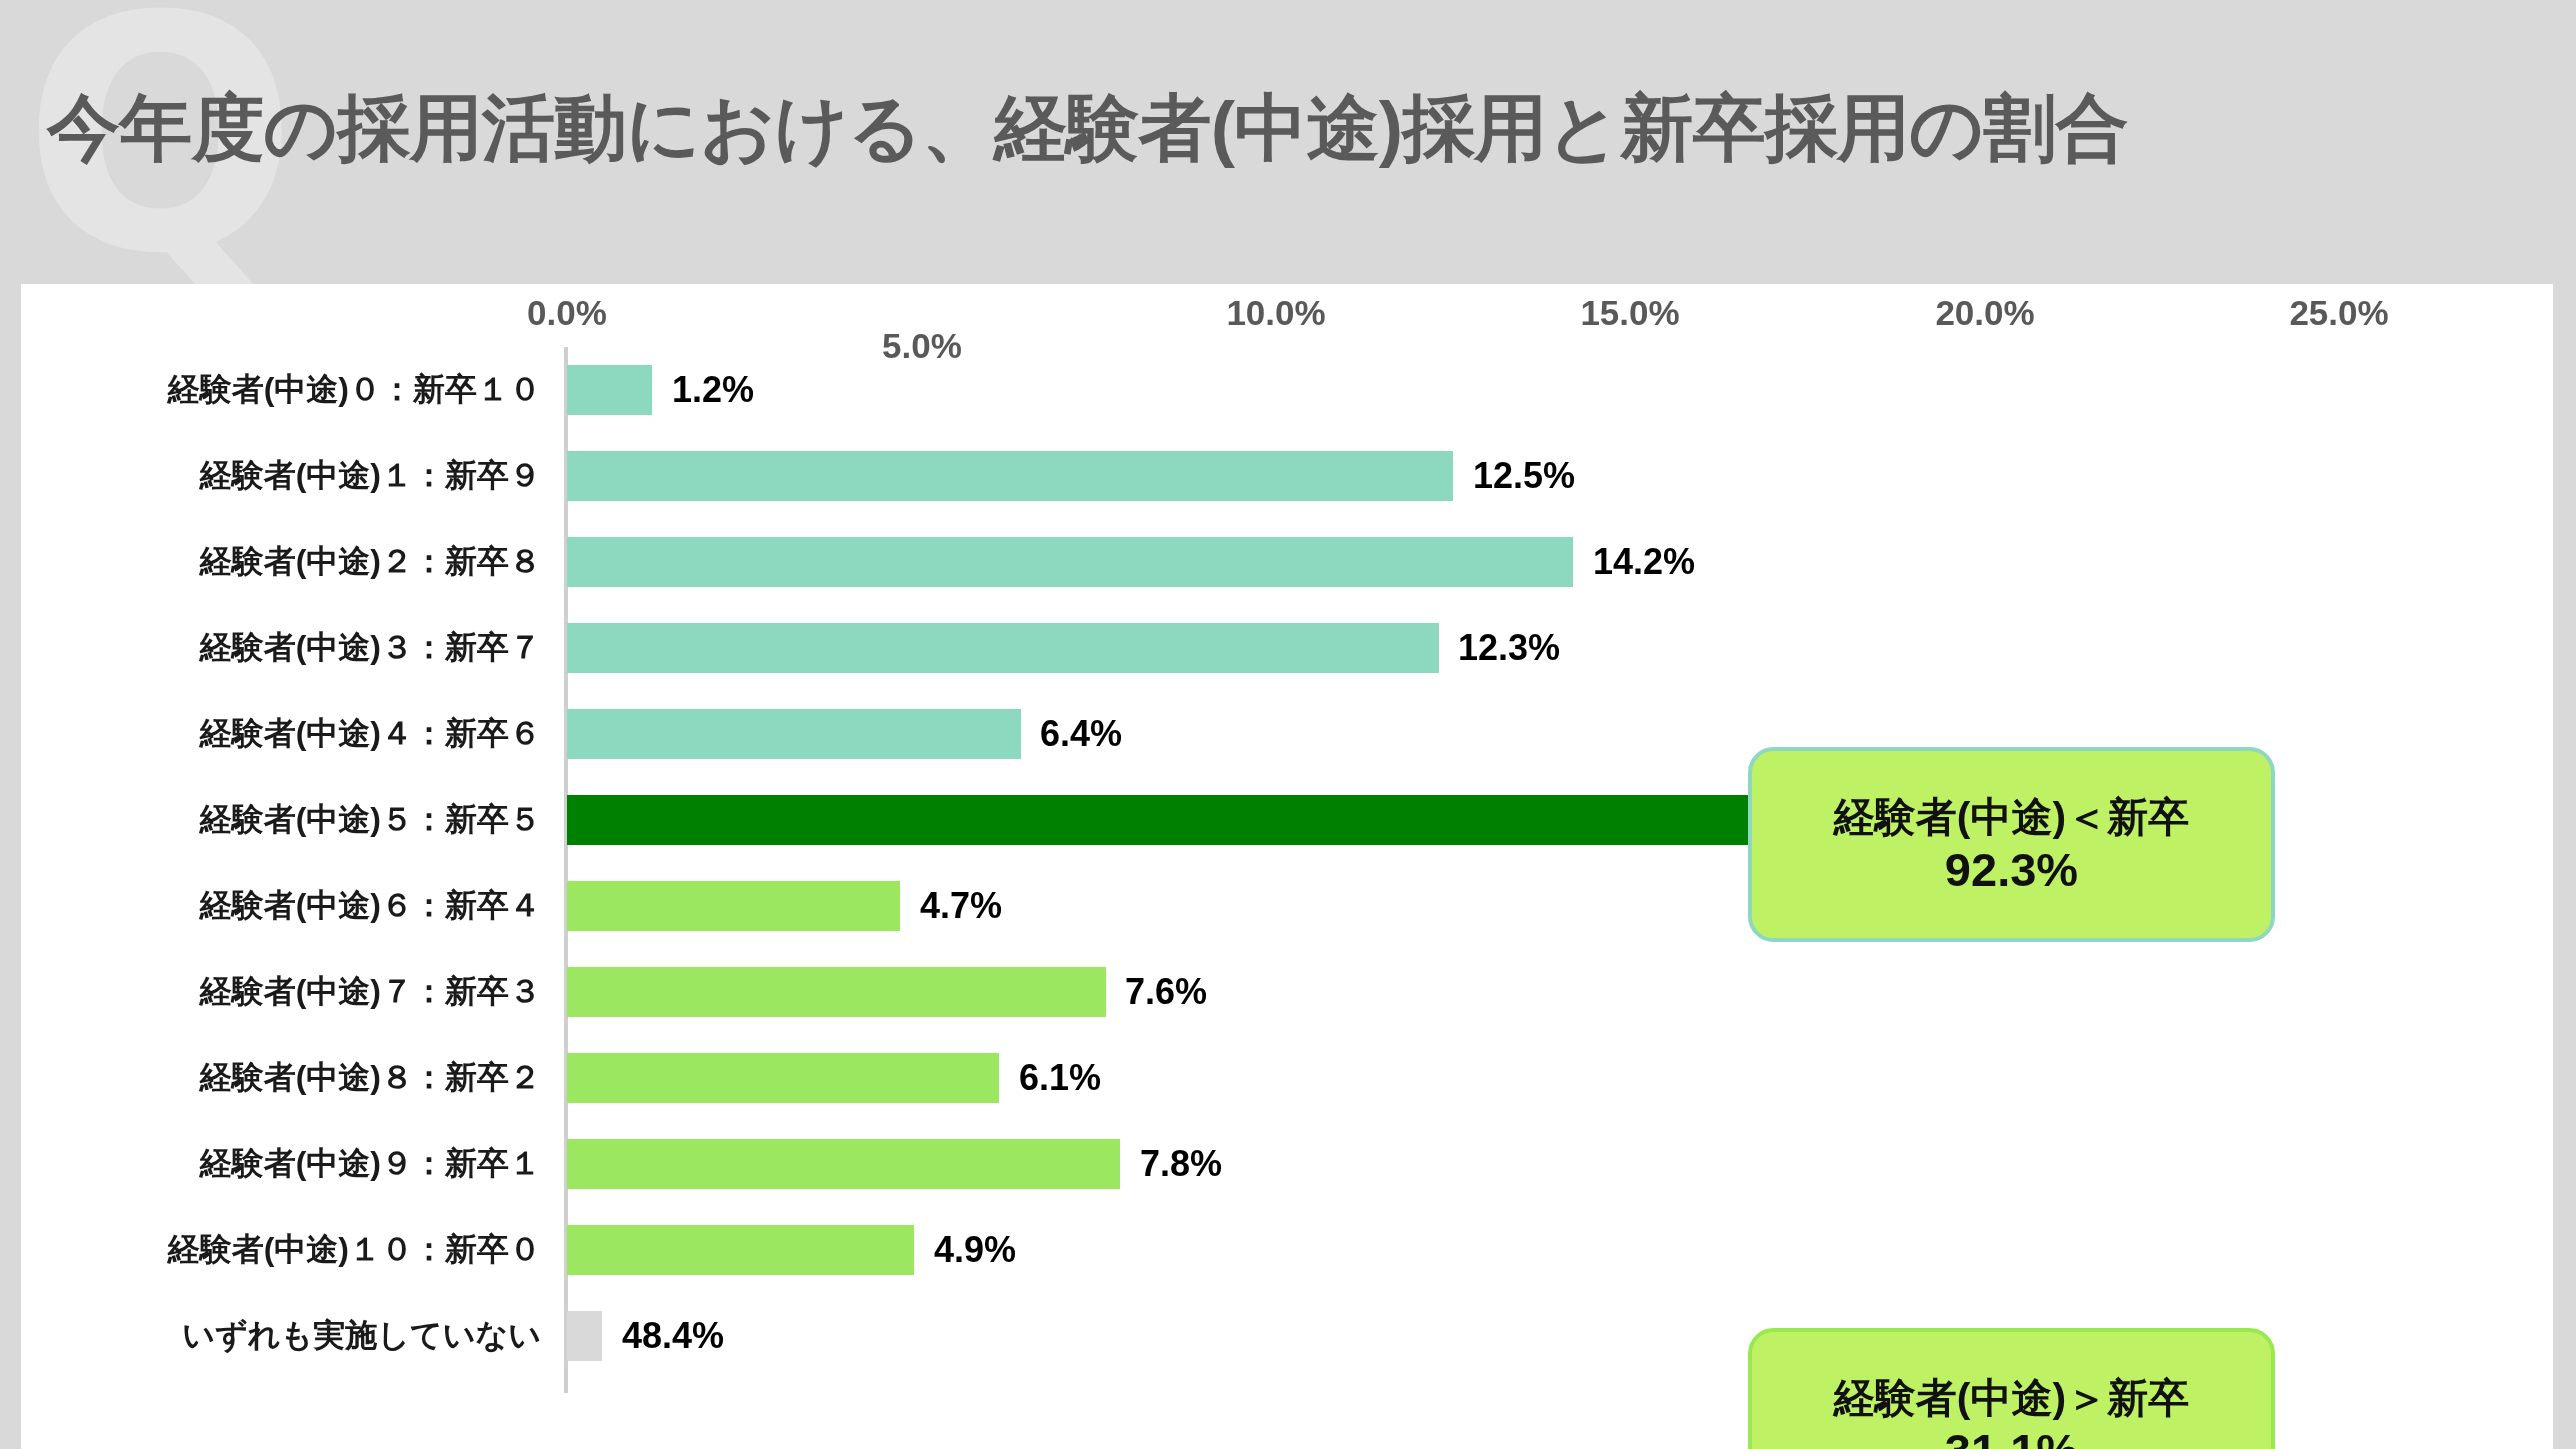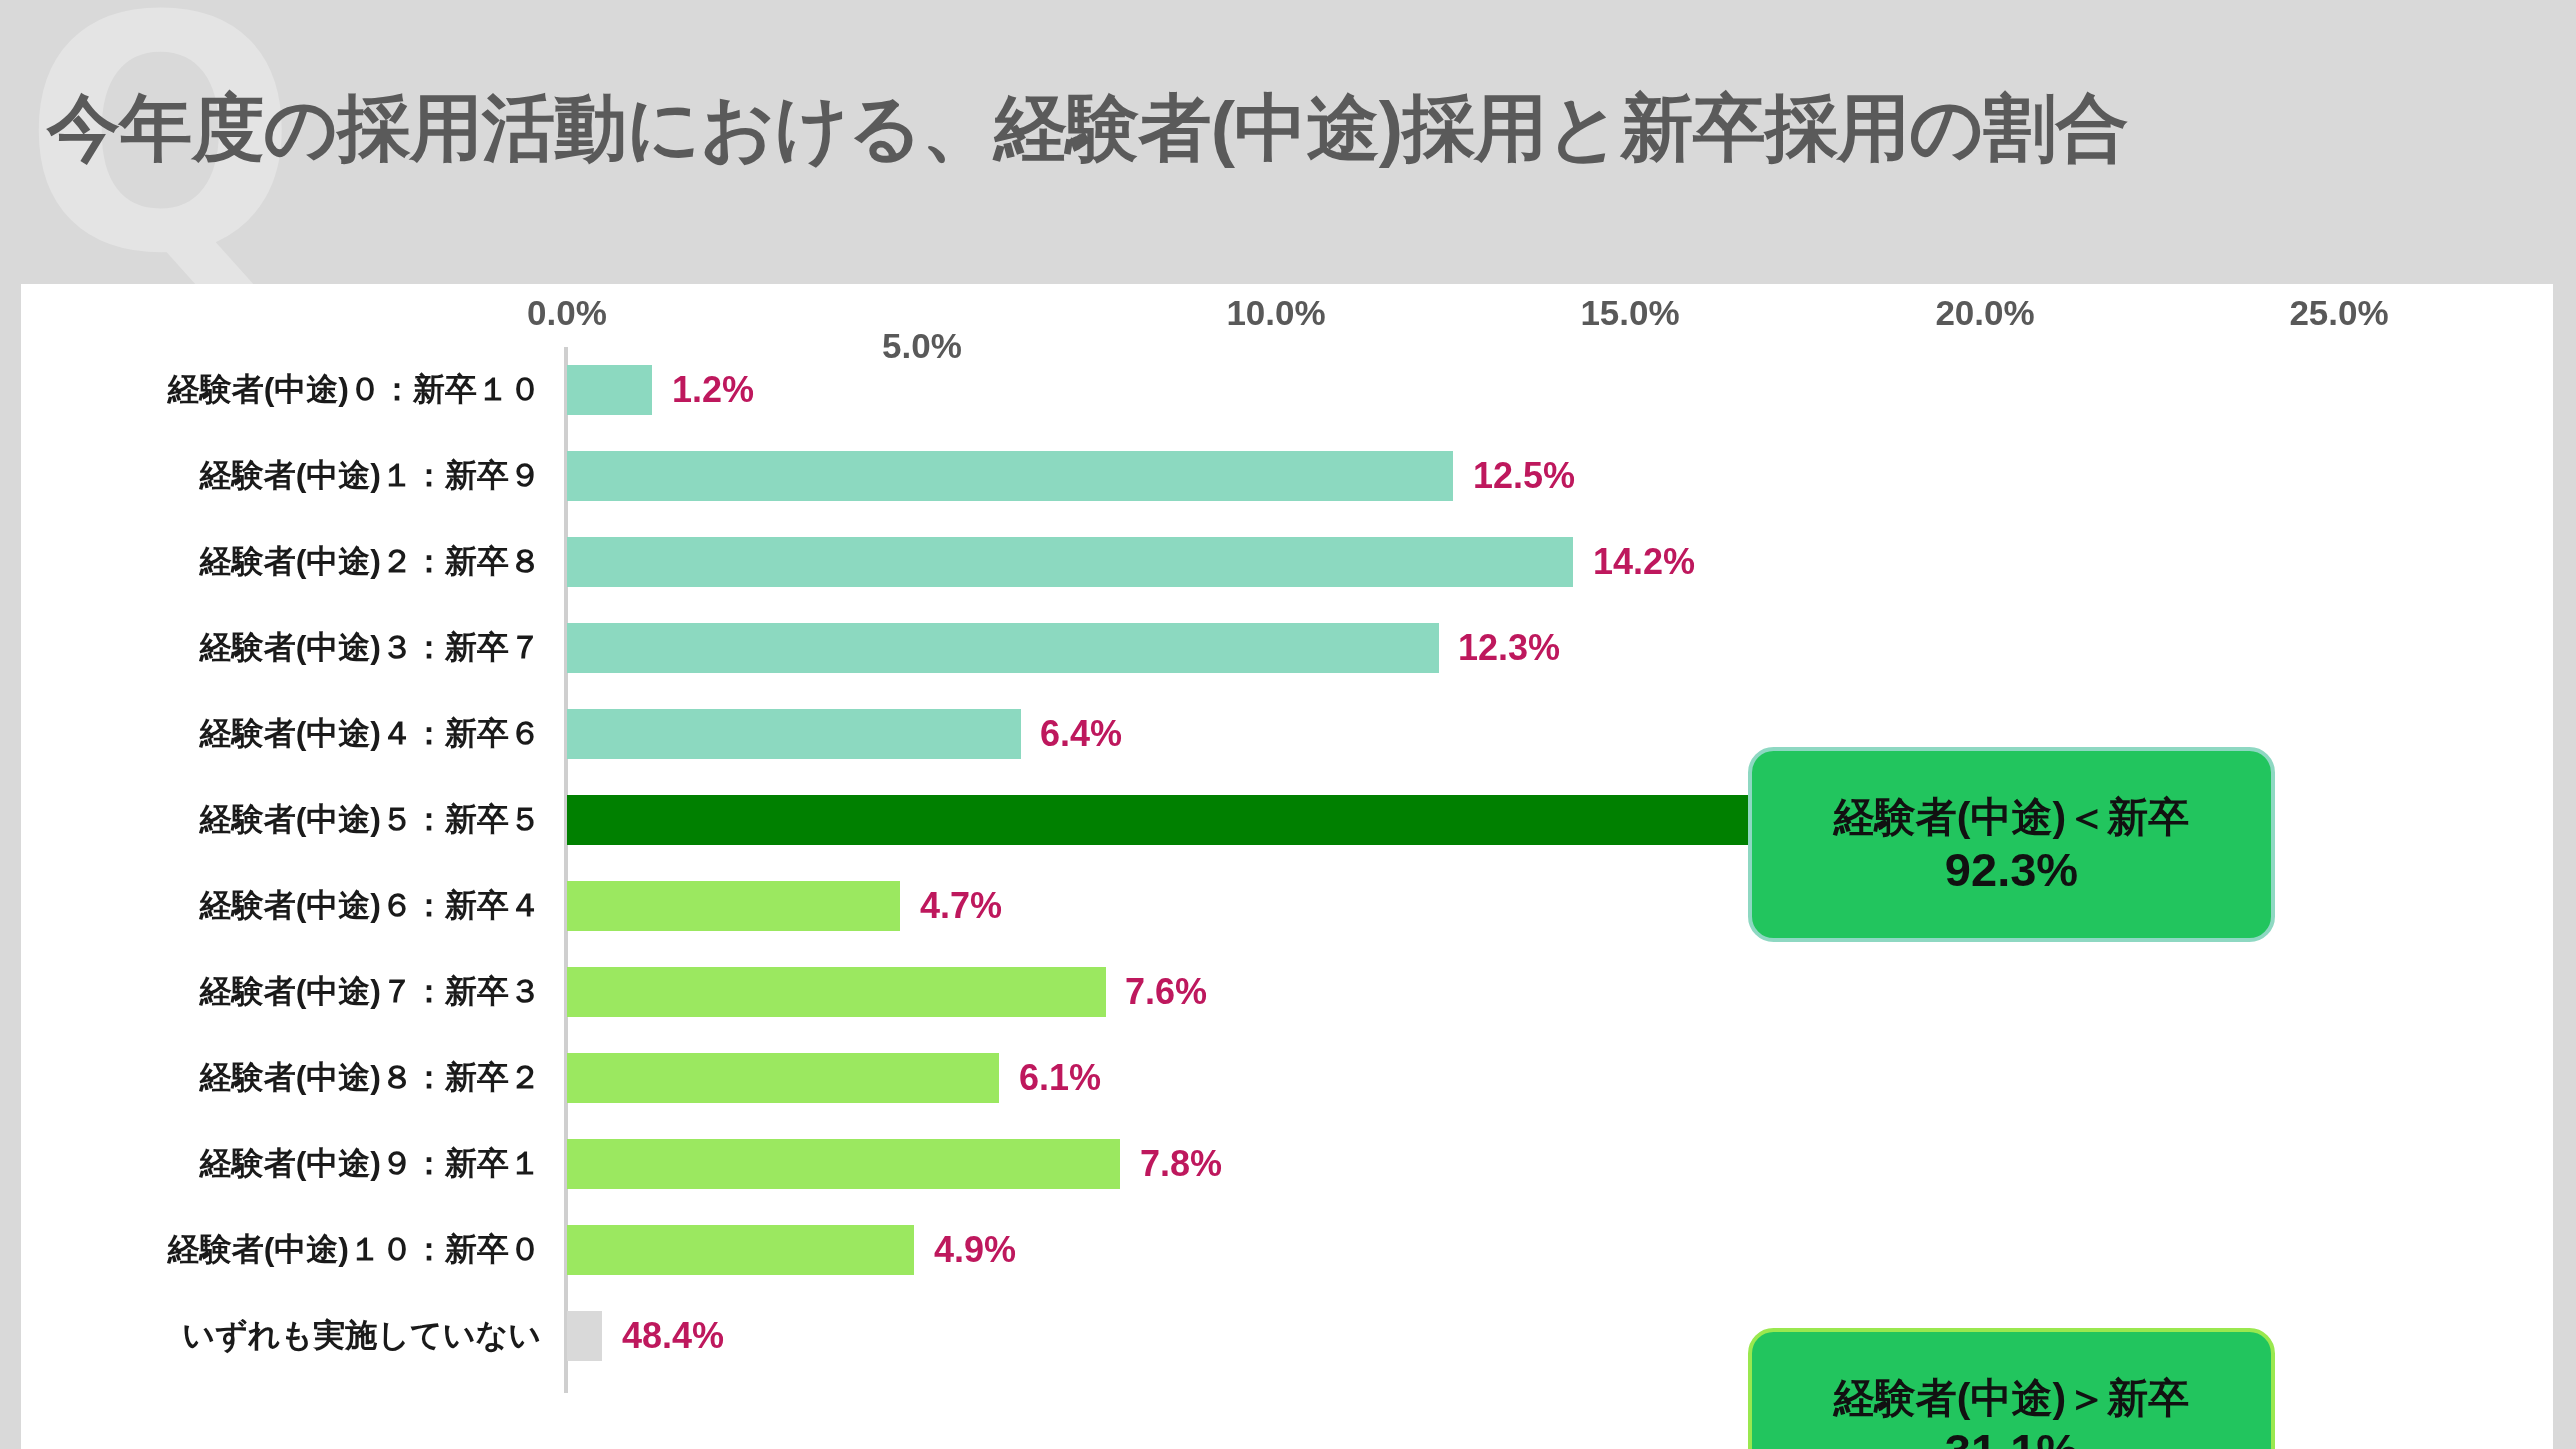--- a/index.html
+++ b/index.html
@@ -49,26 +49,26 @@
     position:absolute;right:1986px;top:50%;transform:translateY(-50%);
     font-size:32px;font-weight:700;color:#1a1a1a;white-space:nowrap;
     text-align:right;
   }
   .bar{
     position:absolute;left:546px;top:50%;transform:translateY(-50%);
     height:50px;
   }
   .val-label{
     position:absolute;top:50%;transform:translateY(-50%);
-    font-size:36px;font-weight:700;color:#be185d;white-space:nowrap;
+    font-size:36px;font-weight:700;color:#000000;white-space:nowrap;
   }
 
   
   .callout{
-    position:absolute;background:#22c55e;border-radius:25.6px;
+    position:absolute;background:#bef264;border-radius:25.6px;
     display:flex;flex-direction:column;align-items:center;justify-content:center;
     text-align:center;
   }
   #callout-upper{left:1727px;top:463px;width:519px;height:187px;border:4.5px solid #8ed8c2;}
   #callout-lower{left:1727px;top:1044px;width:519px;height:187px;border:4.5px solid #9ae84f;}
   .callout-title{font-size:41px;font-weight:700;color:#111;line-height:50px;white-space:nowrap;}
   .callout-value{font-size:47px;font-weight:700;color:#111;line-height:56px;}
 </style>
 </head>
 <body>

